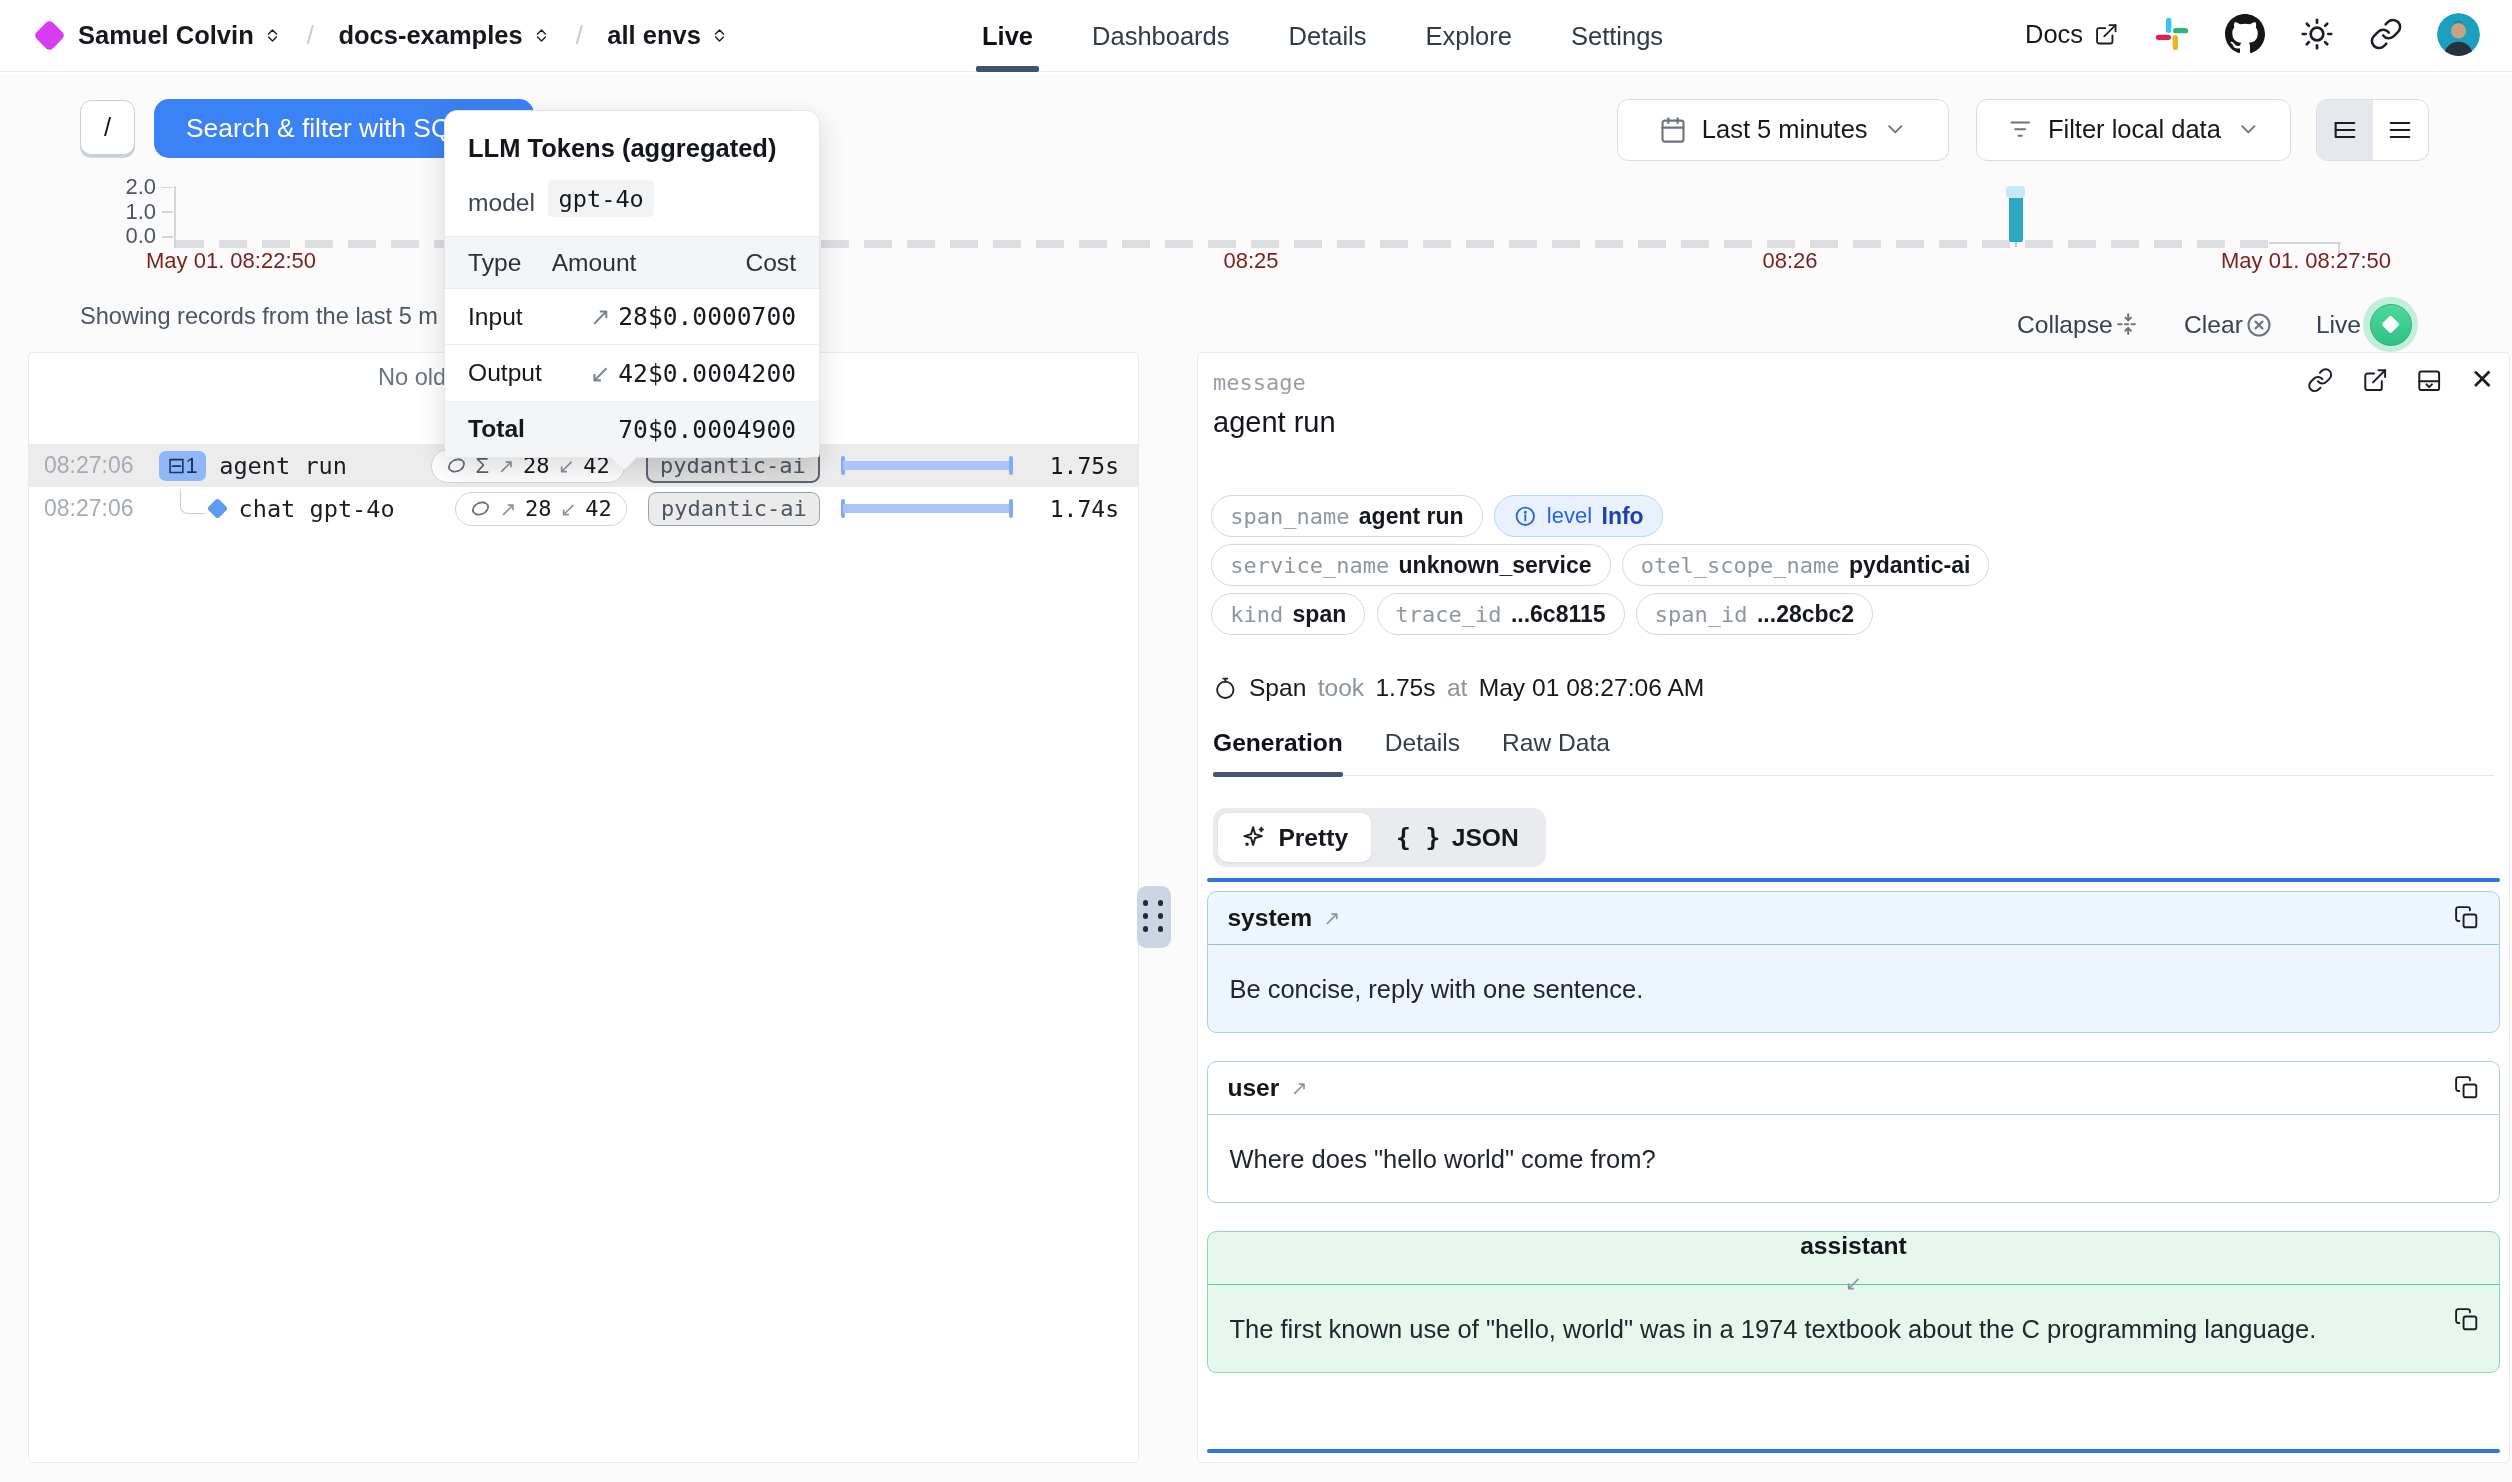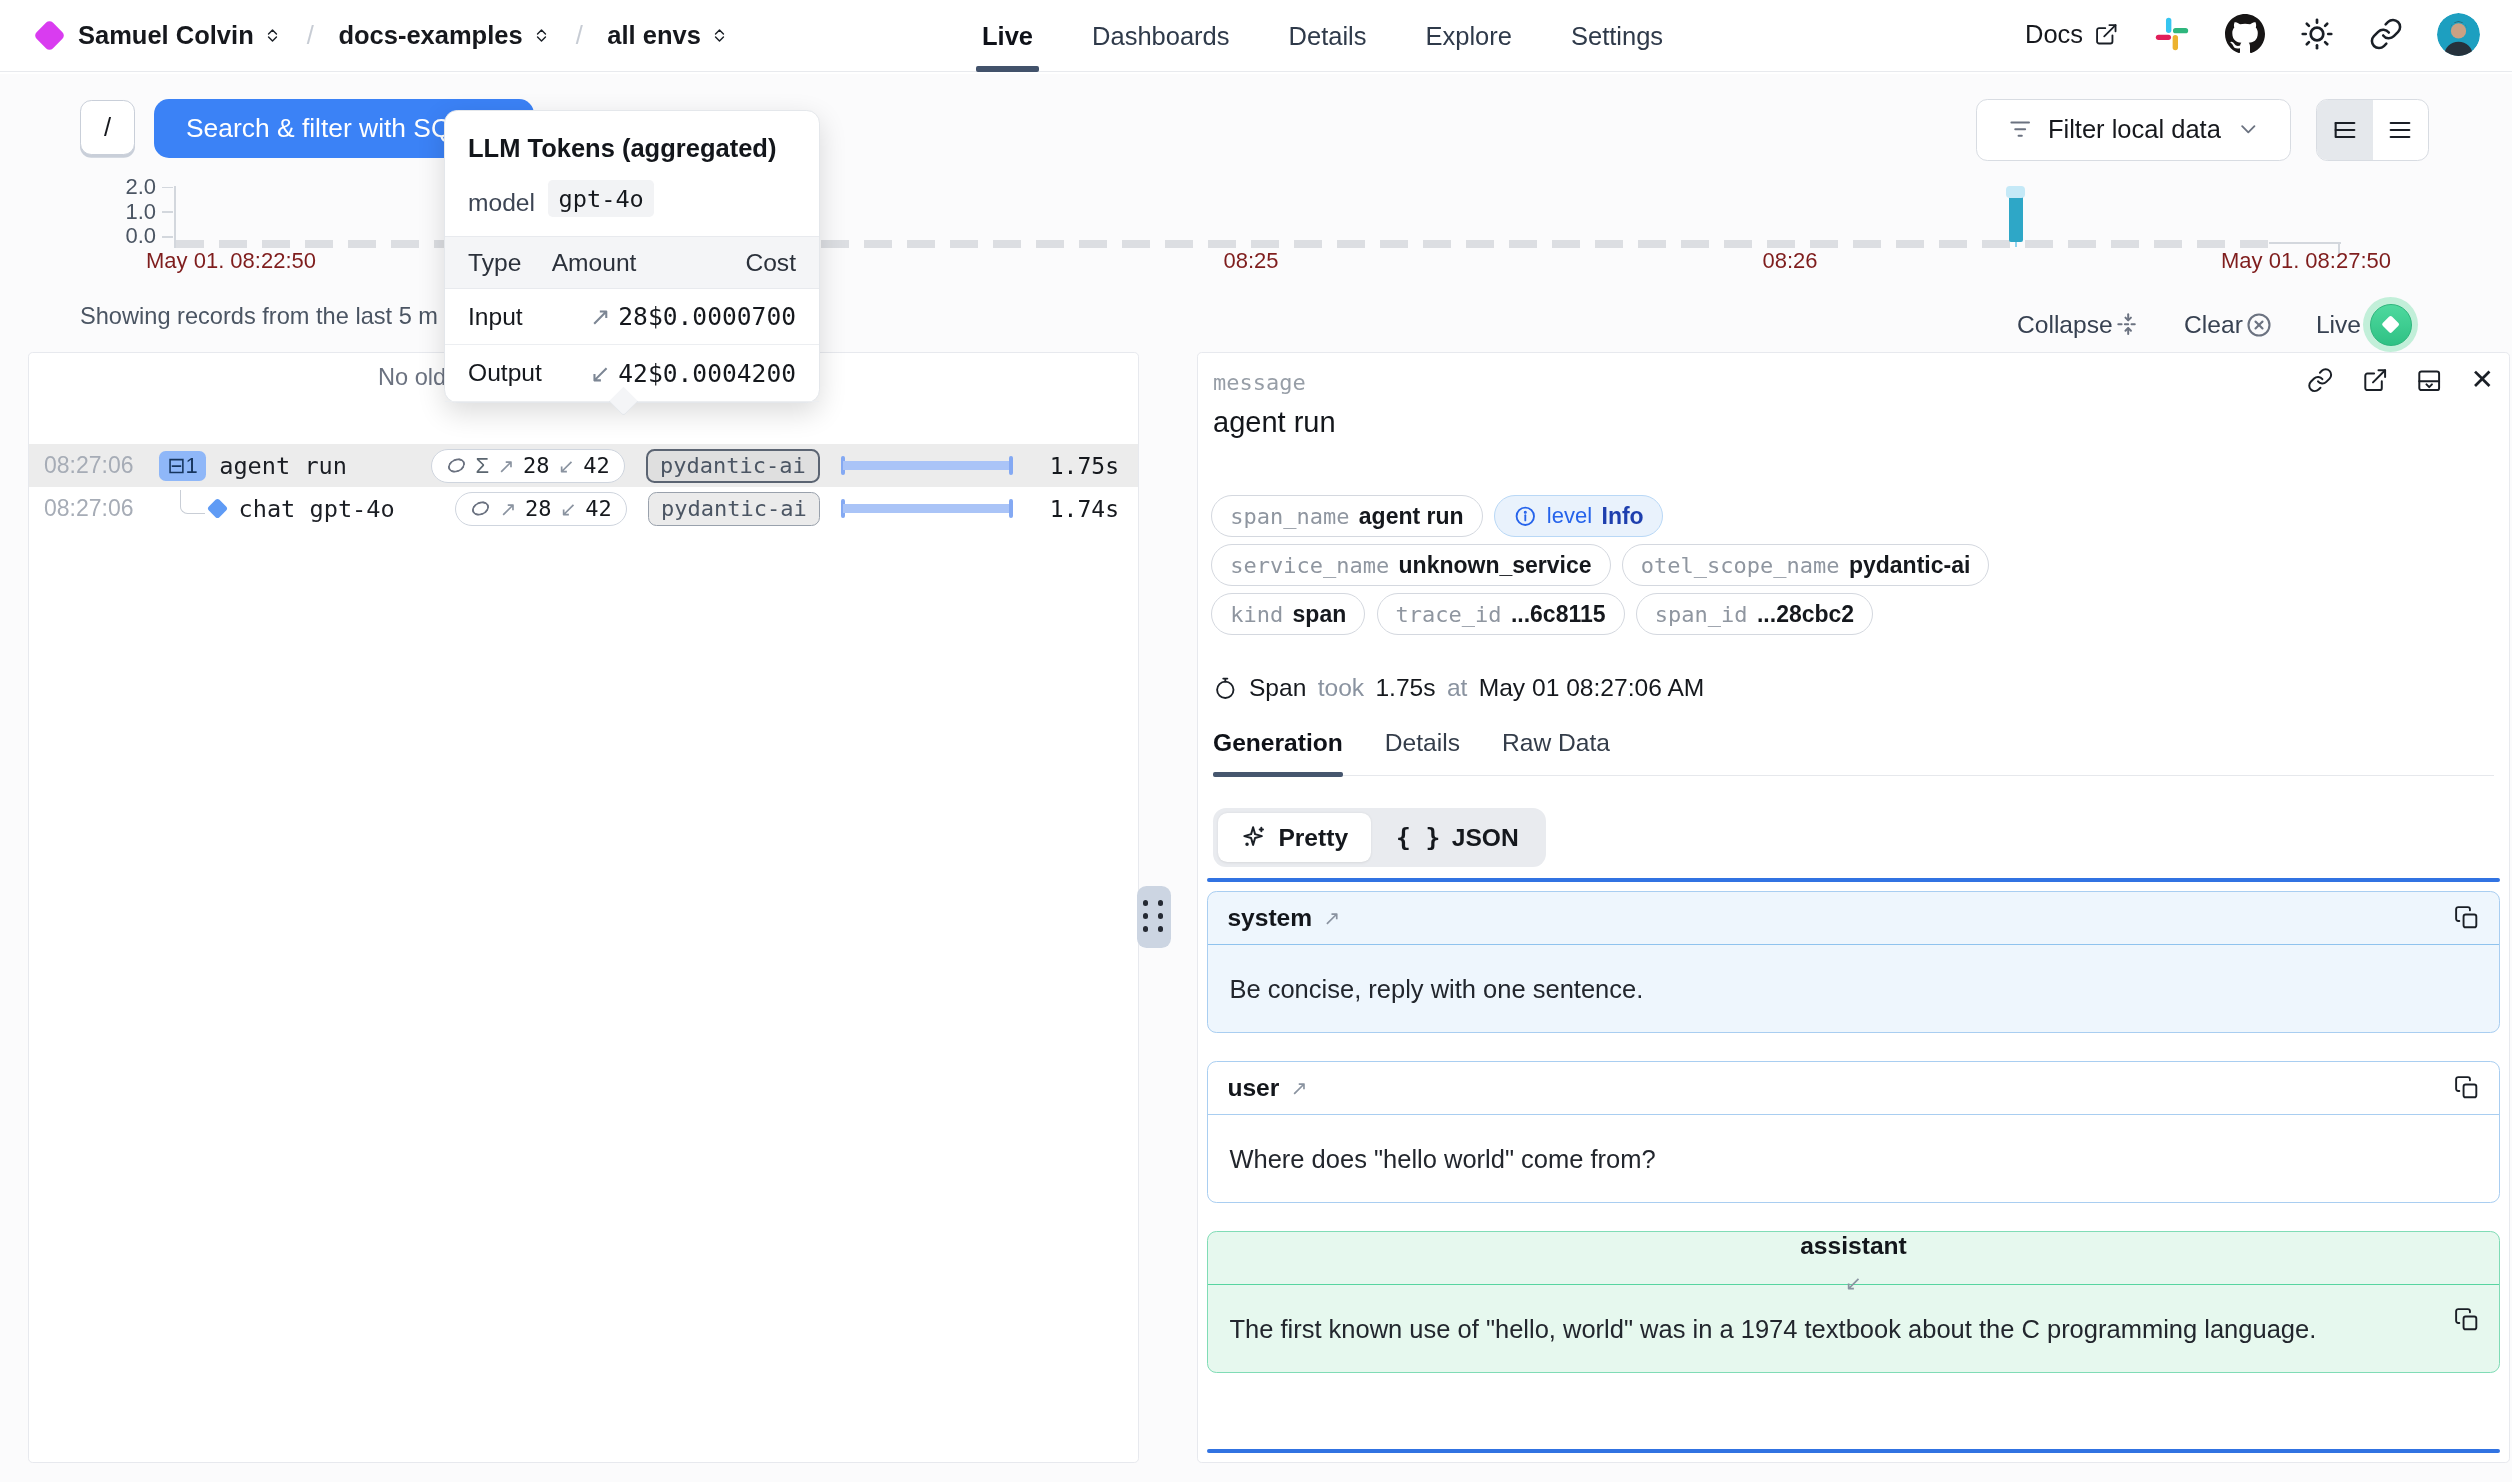--- a/index.html
+++ b/index.html
@@ -249,20 +249,32 @@
         </svg>
       </span>
     </div>
   </div>
 
   <div class="workspace">
 
     <div class="slash-key">/</div>
     <button class="search-btn">Search &amp; filter with SQ</button>
 
+    <div class="btn btn-time">
+      <svg class="ic ic-gray" width="28" height="28" viewBox="0 0 24 24">
+          <rect x="3" y="4" width="18" height="18" rx="2"></rect>
+          <line x1="16" y1="2" x2="16" y2="6"></line>
+          <line x1="8" y1="2" x2="8" y2="6"></line>
+          <line x1="3" y1="10" x2="21" y2="10"></line>
+        </svg>
+      <span>Last 5 minutes</span>
+      <svg class="ic ic-gray" width="24.6" height="24.6" viewBox="0 0 24 24">
+          <polyline points="6 9 12 15 18 9"></polyline>
+        </svg>
+    </div>
 
     <div class="btn btn-filter">
       <svg class="ic ic-gray" width="26.4" height="26.4" viewBox="0 0 24 24" stroke-width="2.2">
           <line x1="4" y1="6" x2="20" y2="6"></line>
           <line x1="7.5" y1="12" x2="16.5" y2="12"></line>
           <line x1="10.5" y1="18" x2="13.5" y2="18"></line>
         </svg>
       <span>Filter local data</span>
       <svg class="ic ic-gray" width="24.6" height="24.6" viewBox="0 0 24 24">
           <polyline points="6 9 12 15 18 9"></polyline>
@@ -579,19 +591,24 @@
         <tr>
           <td class="col-type">Input</td>
           <td class="col-amt"><span class="tt-arrow">↗</span><span class="tt-num">28</span></td>
           <td class="col-cost tt-cost">$0.0000700</td>
         </tr>
         <tr>
           <td class="col-type">Output</td>
           <td class="col-amt"><span class="tt-arrow">↙</span><span class="tt-num">42</span></td>
           <td class="col-cost tt-cost">$0.0004200</td>
         </tr>
+        <tr class="tt-total">
+          <td class="col-type">Total</td>
+          <td class="col-amt"><span class="tt-num">70</span></td>
+          <td class="col-cost tt-cost">$0.0004900</td>
+        </tr>
       </tbody>
     </table>
     <div class="tt-caret"></div>
   </div>
 
 </div>
 
 
 </body></html>

